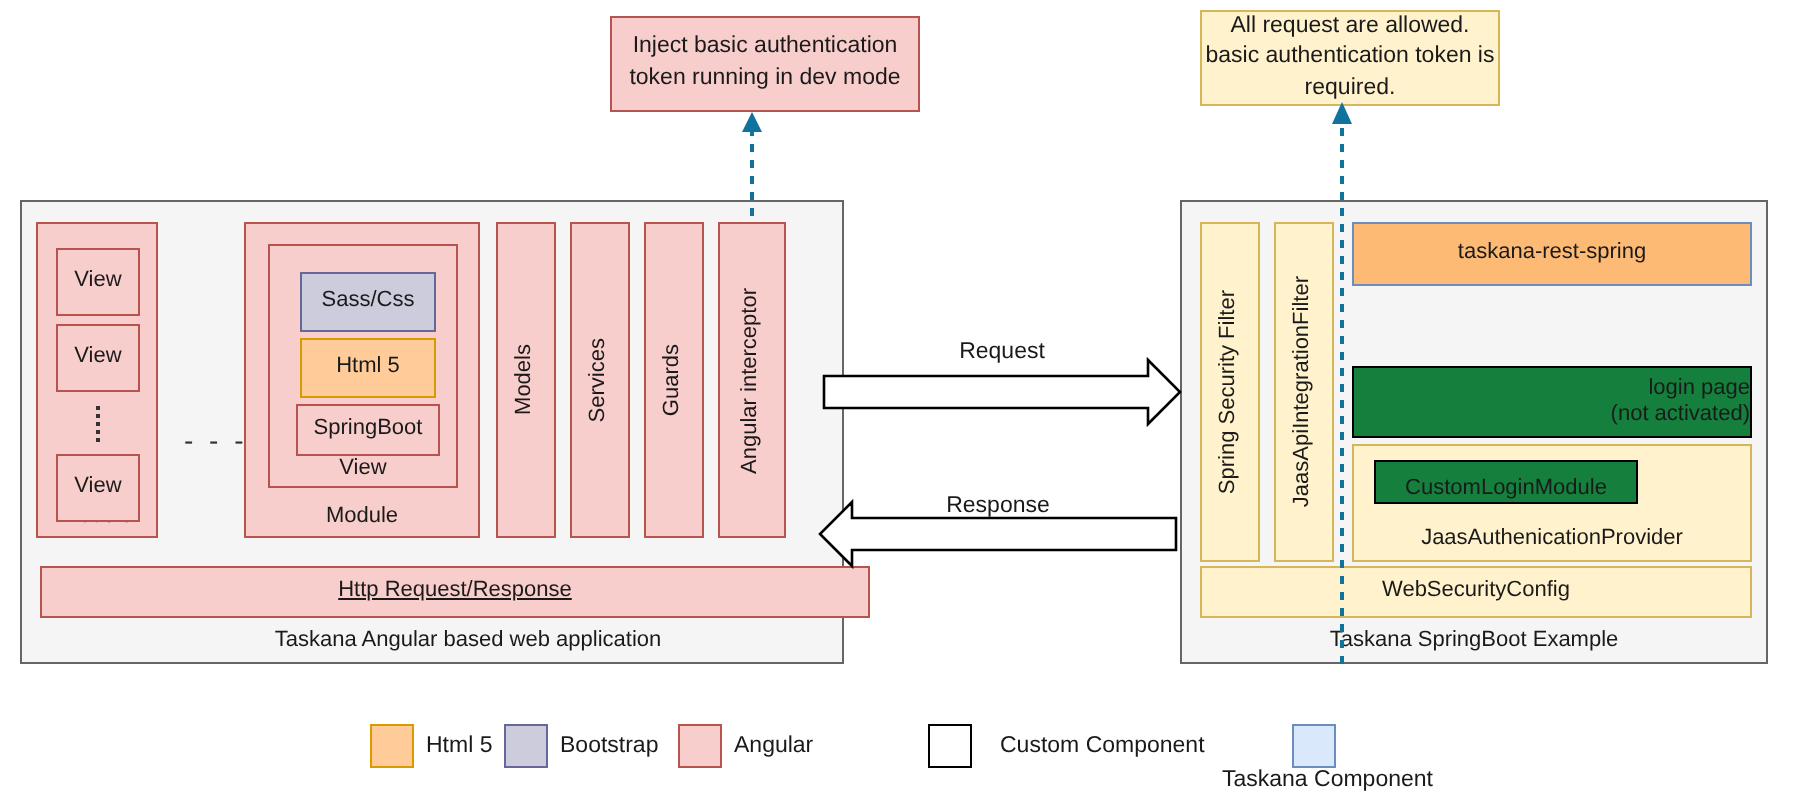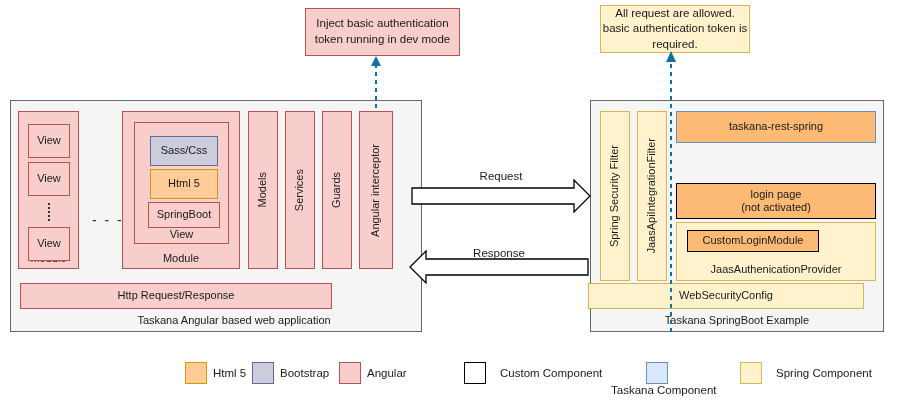--- a/index.html
+++ b/index.html
@@ -25,21 +25,21 @@
     text-align:center;
     line-height:1.2;
     border:1px solid #000;
     background:#fff;
   }
   .pink   { background:#f8cecc; border-color:#b85450; }
   .lav    { background:#ccccdd; border-color:#666699; }
   .peach  { background:#ffcc99; border-color:#d79b00; }
   .cream  { background:#fff2cc; border-color:#d6b656; }
   .blue   { background:#fdba74; border-color:#6c8ebf; }
-  .white  { background:#fdba74; border-color:#000000; }
+  .white  { background:#15803d; border-color:#000000;align-items:flex-end; }
   .grayctr{ background:#f5f5f5; border:1px solid #666666; }
 
   
   .caption{
     position:absolute;
     text-align:center;
     font-size:11px;
     color:#1a1a1a;
   }
 
@@ -143,21 +143,21 @@
   <div class="box pink" style="left:285px; top:111px; width:30px; height:158px;">
     <span class="vert">Services</span>
   </div>
   <div class="box pink" style="left:322px; top:111px; width:30px; height:158px;">
     <span class="vert">Guards</span>
   </div>
   <div class="box pink" style="left:359px; top:111px; width:34px; height:158px;">
     <span class="vert">Angular interceptor</span>
   </div>
 
-  <div class="box pink" style="left:20px; top:283px; width:312px; height:26px;">
+  <div class="box pink" style="left:20px; top:283px; width:415px; height:26px;text-decoration:underline;">
     <span>Http Request/Response</span>
   </div>
 
   <div class="grayctr abs" style="left:590px; top:100px; width:294px; height:232px;"></div>
   <div class="caption" style="left:590px; top:314px; width:294px;">Taskana SpringBoot Example</div>
 
   <div class="box cream" style="left:600px; top:111px; width:30px; height:170px;">
     <span class="vert">Spring Security Filter</span>
   </div>
   <div class="box cream" style="left:637px; top:111px; width:30px; height:170px;">
@@ -172,21 +172,21 @@
     <span>login page</span>
     <span>(not activated)</span>
   </div>
 
   <div class="box cream" style="left:676px; top:222px; width:200px; height:59px;"></div>
   <div class="lbl-bottom" style="left:676px; width:200px; top:263px;">JaasAuthenicationProvider</div>
   <div class="box white" style="left:687px; top:230px; width:132px; height:22px;">
     <span>CustomLoginModule</span>
   </div>
 
-  <div class="box cream" style="left:588px; top:283px; width:276px; height:26px;">
+  <div class="box cream" style="left:600px; top:283px; width:276px; height:26px;">
     <span>WebSecurityConfig</span>
   </div>
 
   <svg class="overlay" viewBox="0 0 900 403">
 
     <g>
       <line x1="376" y1="108" x2="376" y2="63" stroke="#10739e" stroke-width="2" stroke-dasharray="4,4"></line>
       <polygon points="376,56 371,66 381,66" fill="#10739e"></polygon>
     </g>
 
@@ -221,18 +221,14 @@
   </div>
 
   <div class="legend-item" style="left:464px; top:362px;">
     <span class="swatch" style="background:#ffffff; border-color:#000000;"></span>
     <span class="legend-txt" style="margin-left:14px;">Custom Component</span>
   </div>
   <div class="legend-item" style="left:597px; top:362px;flex-direction:column;">
     <span class="swatch" style="background:#dae8fc; border-color:#6c8ebf;"></span>
     <span class="legend-txt" style="margin-left:14px;">Taskana Component</span>
   </div>
-  <div class="legend-item" style="left:740px; top:362px;">
-    <span class="swatch" style="background:#fff2cc; border-color:#d6b656;"></span>
-    <span class="legend-txt" style="margin-left:14px;">Spring Component</span>
-  </div>
 
 </div>
 
 </body></html>

